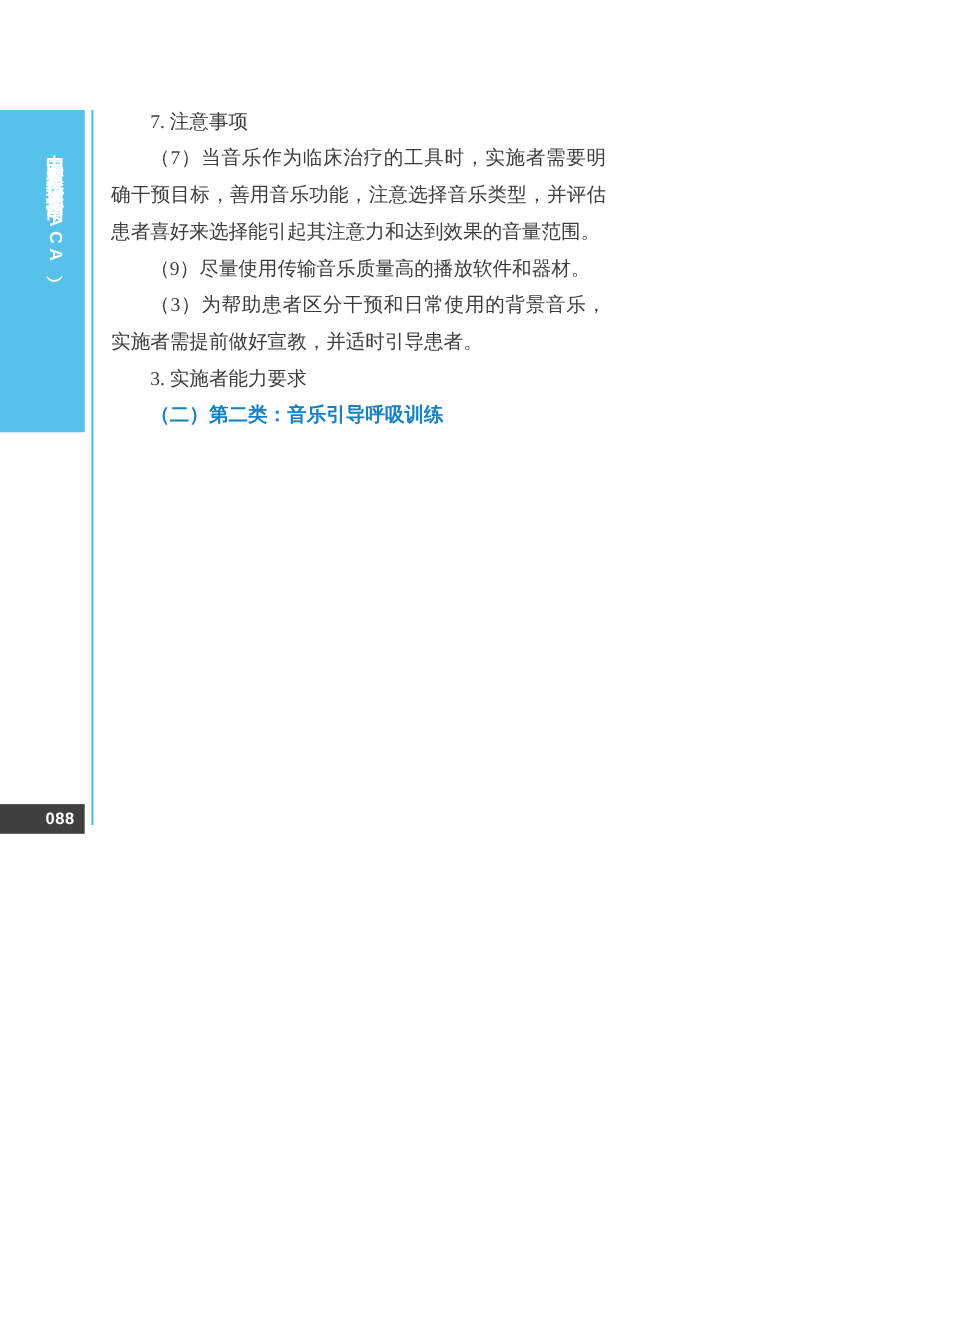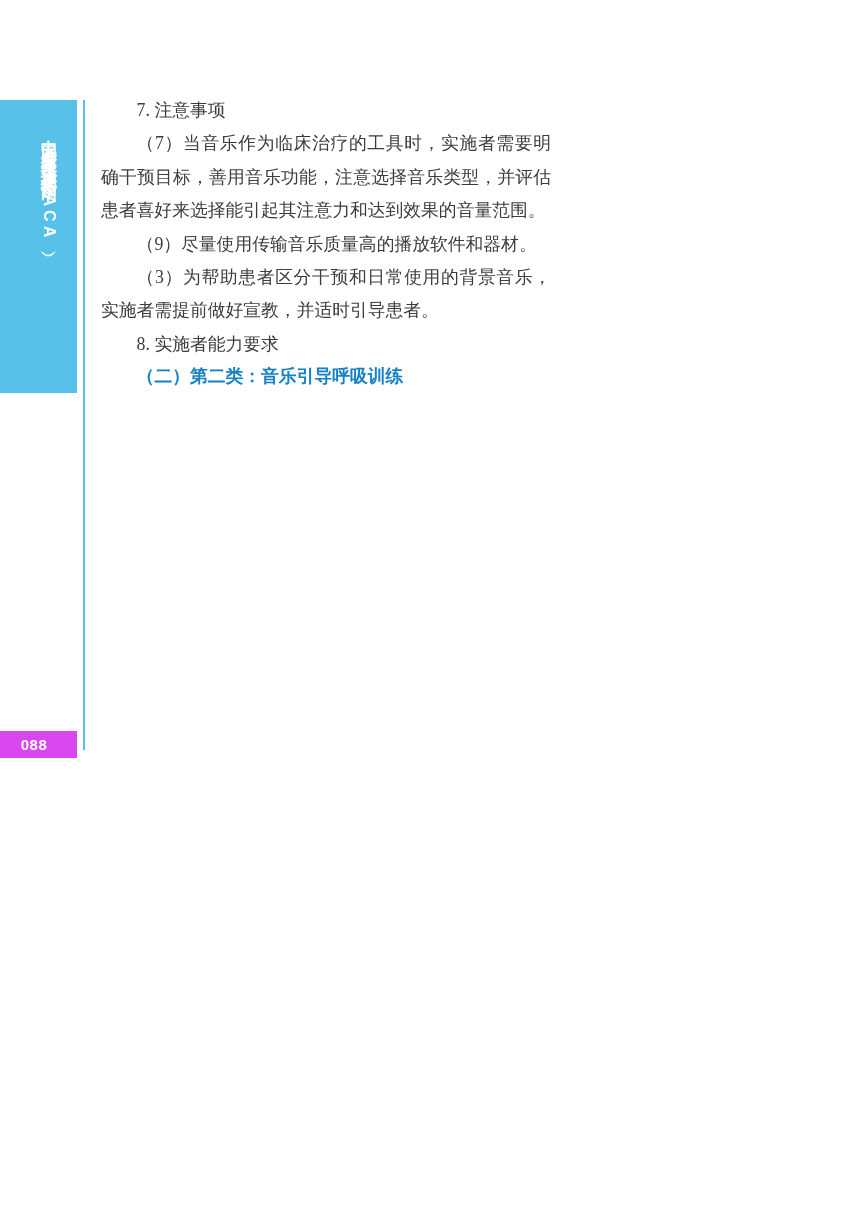--- a/index.html
+++ b/index.html
@@ -53,25 +53,25 @@
     height: 650px;
     background: #57C1EA;
   }
   
   .page-number-badge {
     position: absolute;
     left: 0;
     top: 731px;
     width: 77px;
     height: 27px;
-    background: #d946ef;
+    background: #404040;
     box-sizing: border-box;
     display: flex;
     align-items: center;
-    justify-content: center;
+    justify-content: flex-end;
     padding-right: 9px;
     color: #ffffff;
     font-family: "Liberation Sans", sans-serif;
     font-weight: 700;
     font-size: 15px;
     letter-spacing: 0.5px;
   }
   
   .page-content {
     position: absolute;
@@ -86,21 +86,21 @@
     font-family: "Liberation Serif", serif;
   }
   .page-content p {
     margin: 0;
     padding: 0;
     text-indent: 2em;
   }
   .page-content p.heading {
     color: #1681C4;
     font-weight: 700;
-    font-family: Liberation Mono, monospace;
+    font-family: Liberation Serif, serif;
   }
 </style>
 </head>
 <body>
 
 <div class="page">
 
   <div class="sidebar-banner">
     <span class="sidebar-title">中国肿瘤整合诊治技术指南（CACA）</span>
   </div>
@@ -109,17 +109,17 @@
 
   <div class="page-number-badge">
     <span>088</span>
   </div>
 
   <div class="page-content">
     <p class="body">7. 注意事项</p>
     <p class="body">（7）当音乐作为临床治疗的工具时，实施者需要明确干预目标，善用音乐功能，注意选择音乐类型，并评估患者喜好来选择能引起其注意力和达到效果的音量范围。</p>
     <p class="body">（9）尽量使用传输音乐质量高的播放软件和器材。</p>
     <p class="body">（3）为帮助患者区分干预和日常使用的背景音乐，实施者需提前做好宣教，并适时引导患者。</p>
-    <p class="body">8. 实施者能力要求</p>
+    <p class="body">3. 实施者能力要求</p>
     <p class="heading">（二）第二类：音乐引导呼吸训练</p>
   </div>
 
 </div>
 
 </body></html>

